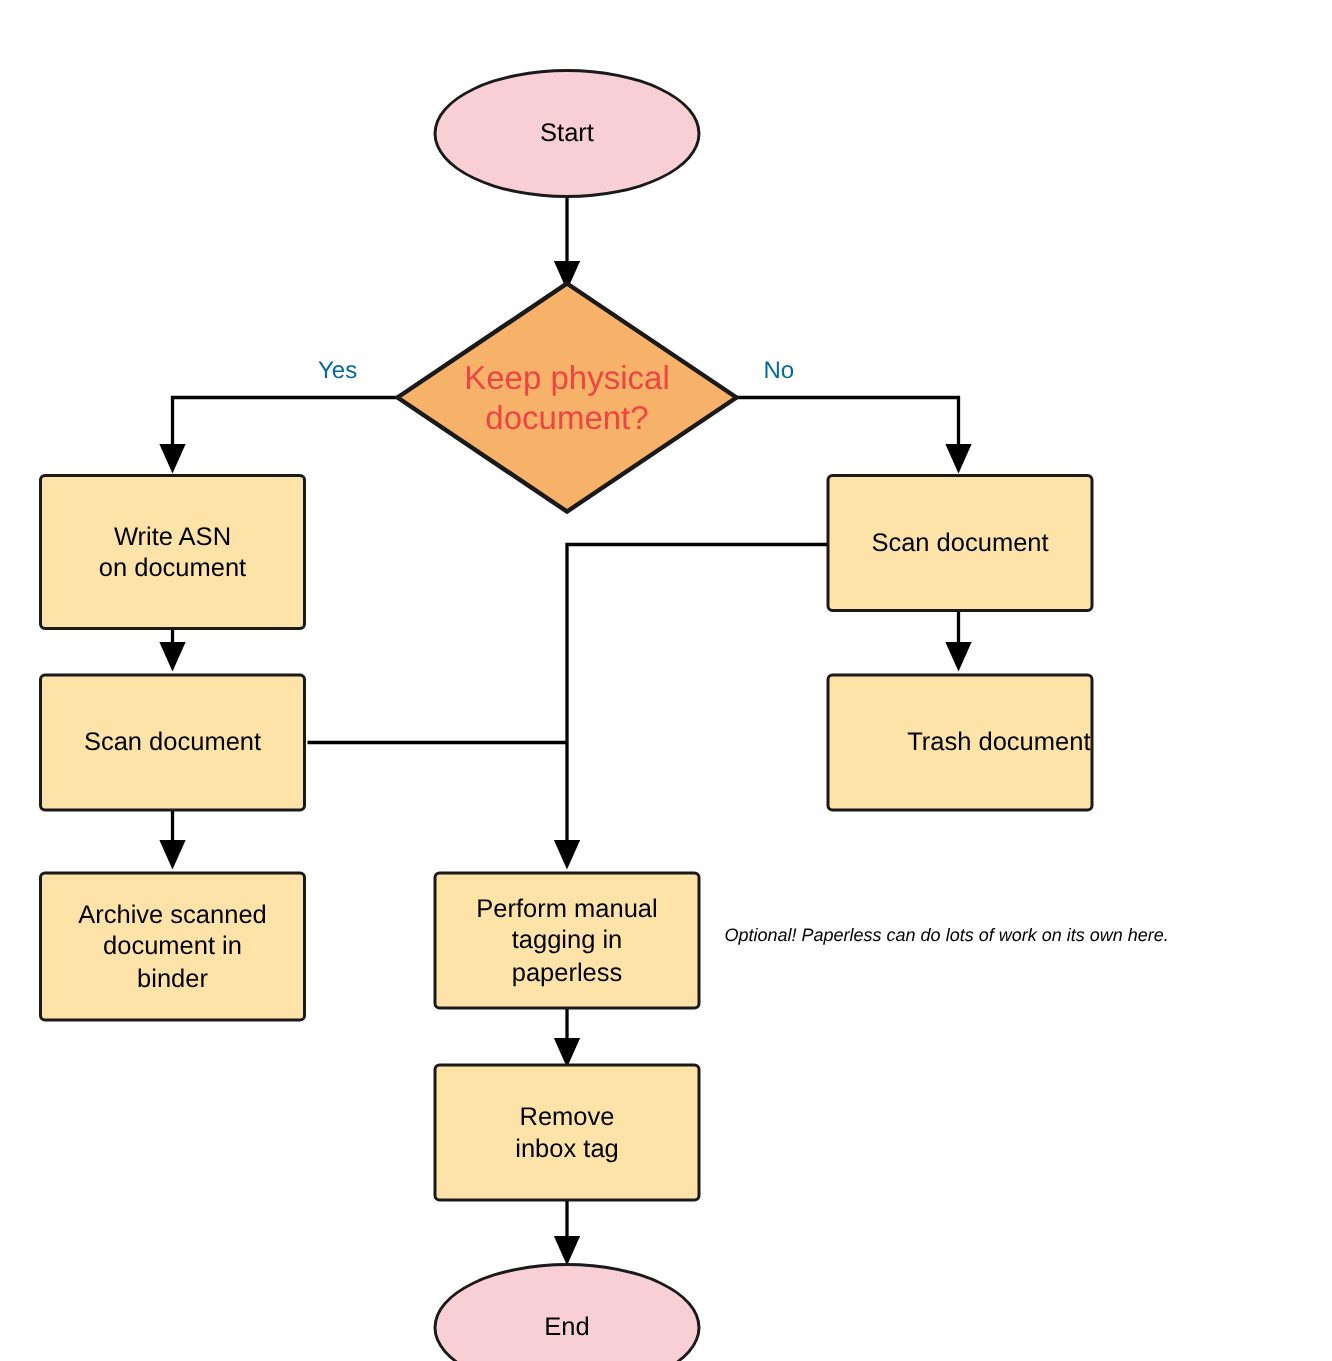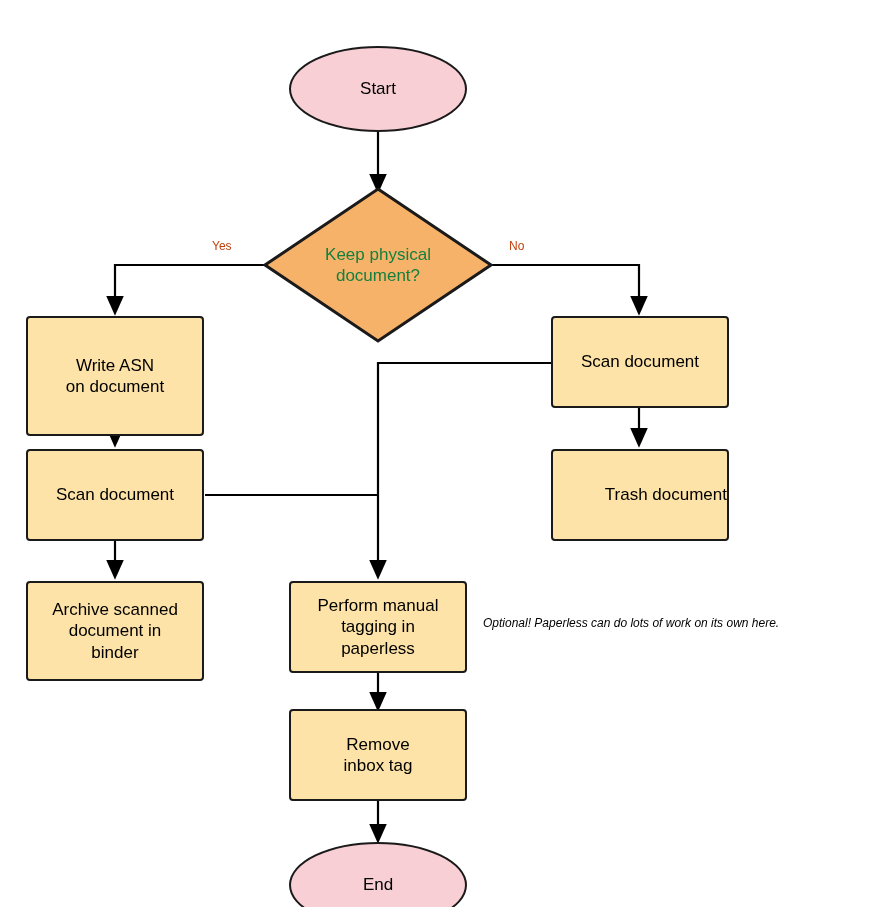--- a/index.html
+++ b/index.html
@@ -59,29 +59,29 @@
   .decision-wrap .decision-label {
     position: absolute;
     left: 0;
     top: 0;
     width: 100%;
     height: 100%;
     display: flex;
     align-items: center;
     justify-content: center;
     text-align: center;
-    font-size: 17px;
+    font-size: 22px;
     line-height: 1.25;
-    color: #15803d;
+    color: #ef4444;
     white-space: pre-line;
   }
   .edge-label {
     position: absolute;
-    font-size: 12px;
-    color: #c2410c;
+    font-size: 16px;
+    color: #0369a1;
   }
   .note {
     position: absolute;
     font-style: italic;
     font-size: 12px;
     line-height: 1.3;
     color: #000000;
     width: 400px;
   }
 </style>
@@ -132,21 +132,21 @@
 document?</div>
   </div>
 
   <div class="edge-label" style="left:212px; top:211px;">
     <span>Yes</span>
   </div>
   <div class="edge-label" style="left:509px; top:211px;">
     <span>No</span>
   </div>
 
-  <div class="node process" style="left:26px; top:288px; width:178px; height:120px;">
+  <div class="node process" style="left:26px; top:288px; width:178px; height:104px;">
     <span>Write ASN
 on document</span>
   </div>
 
   <div class="node process" style="left:26px; top:421px; width:178px; height:92px;">
     <span>Scan document</span>
   </div>
 
   <div class="node process" style="left:26px; top:553px; width:178px; height:100px;">
     <span>Archive scanned

